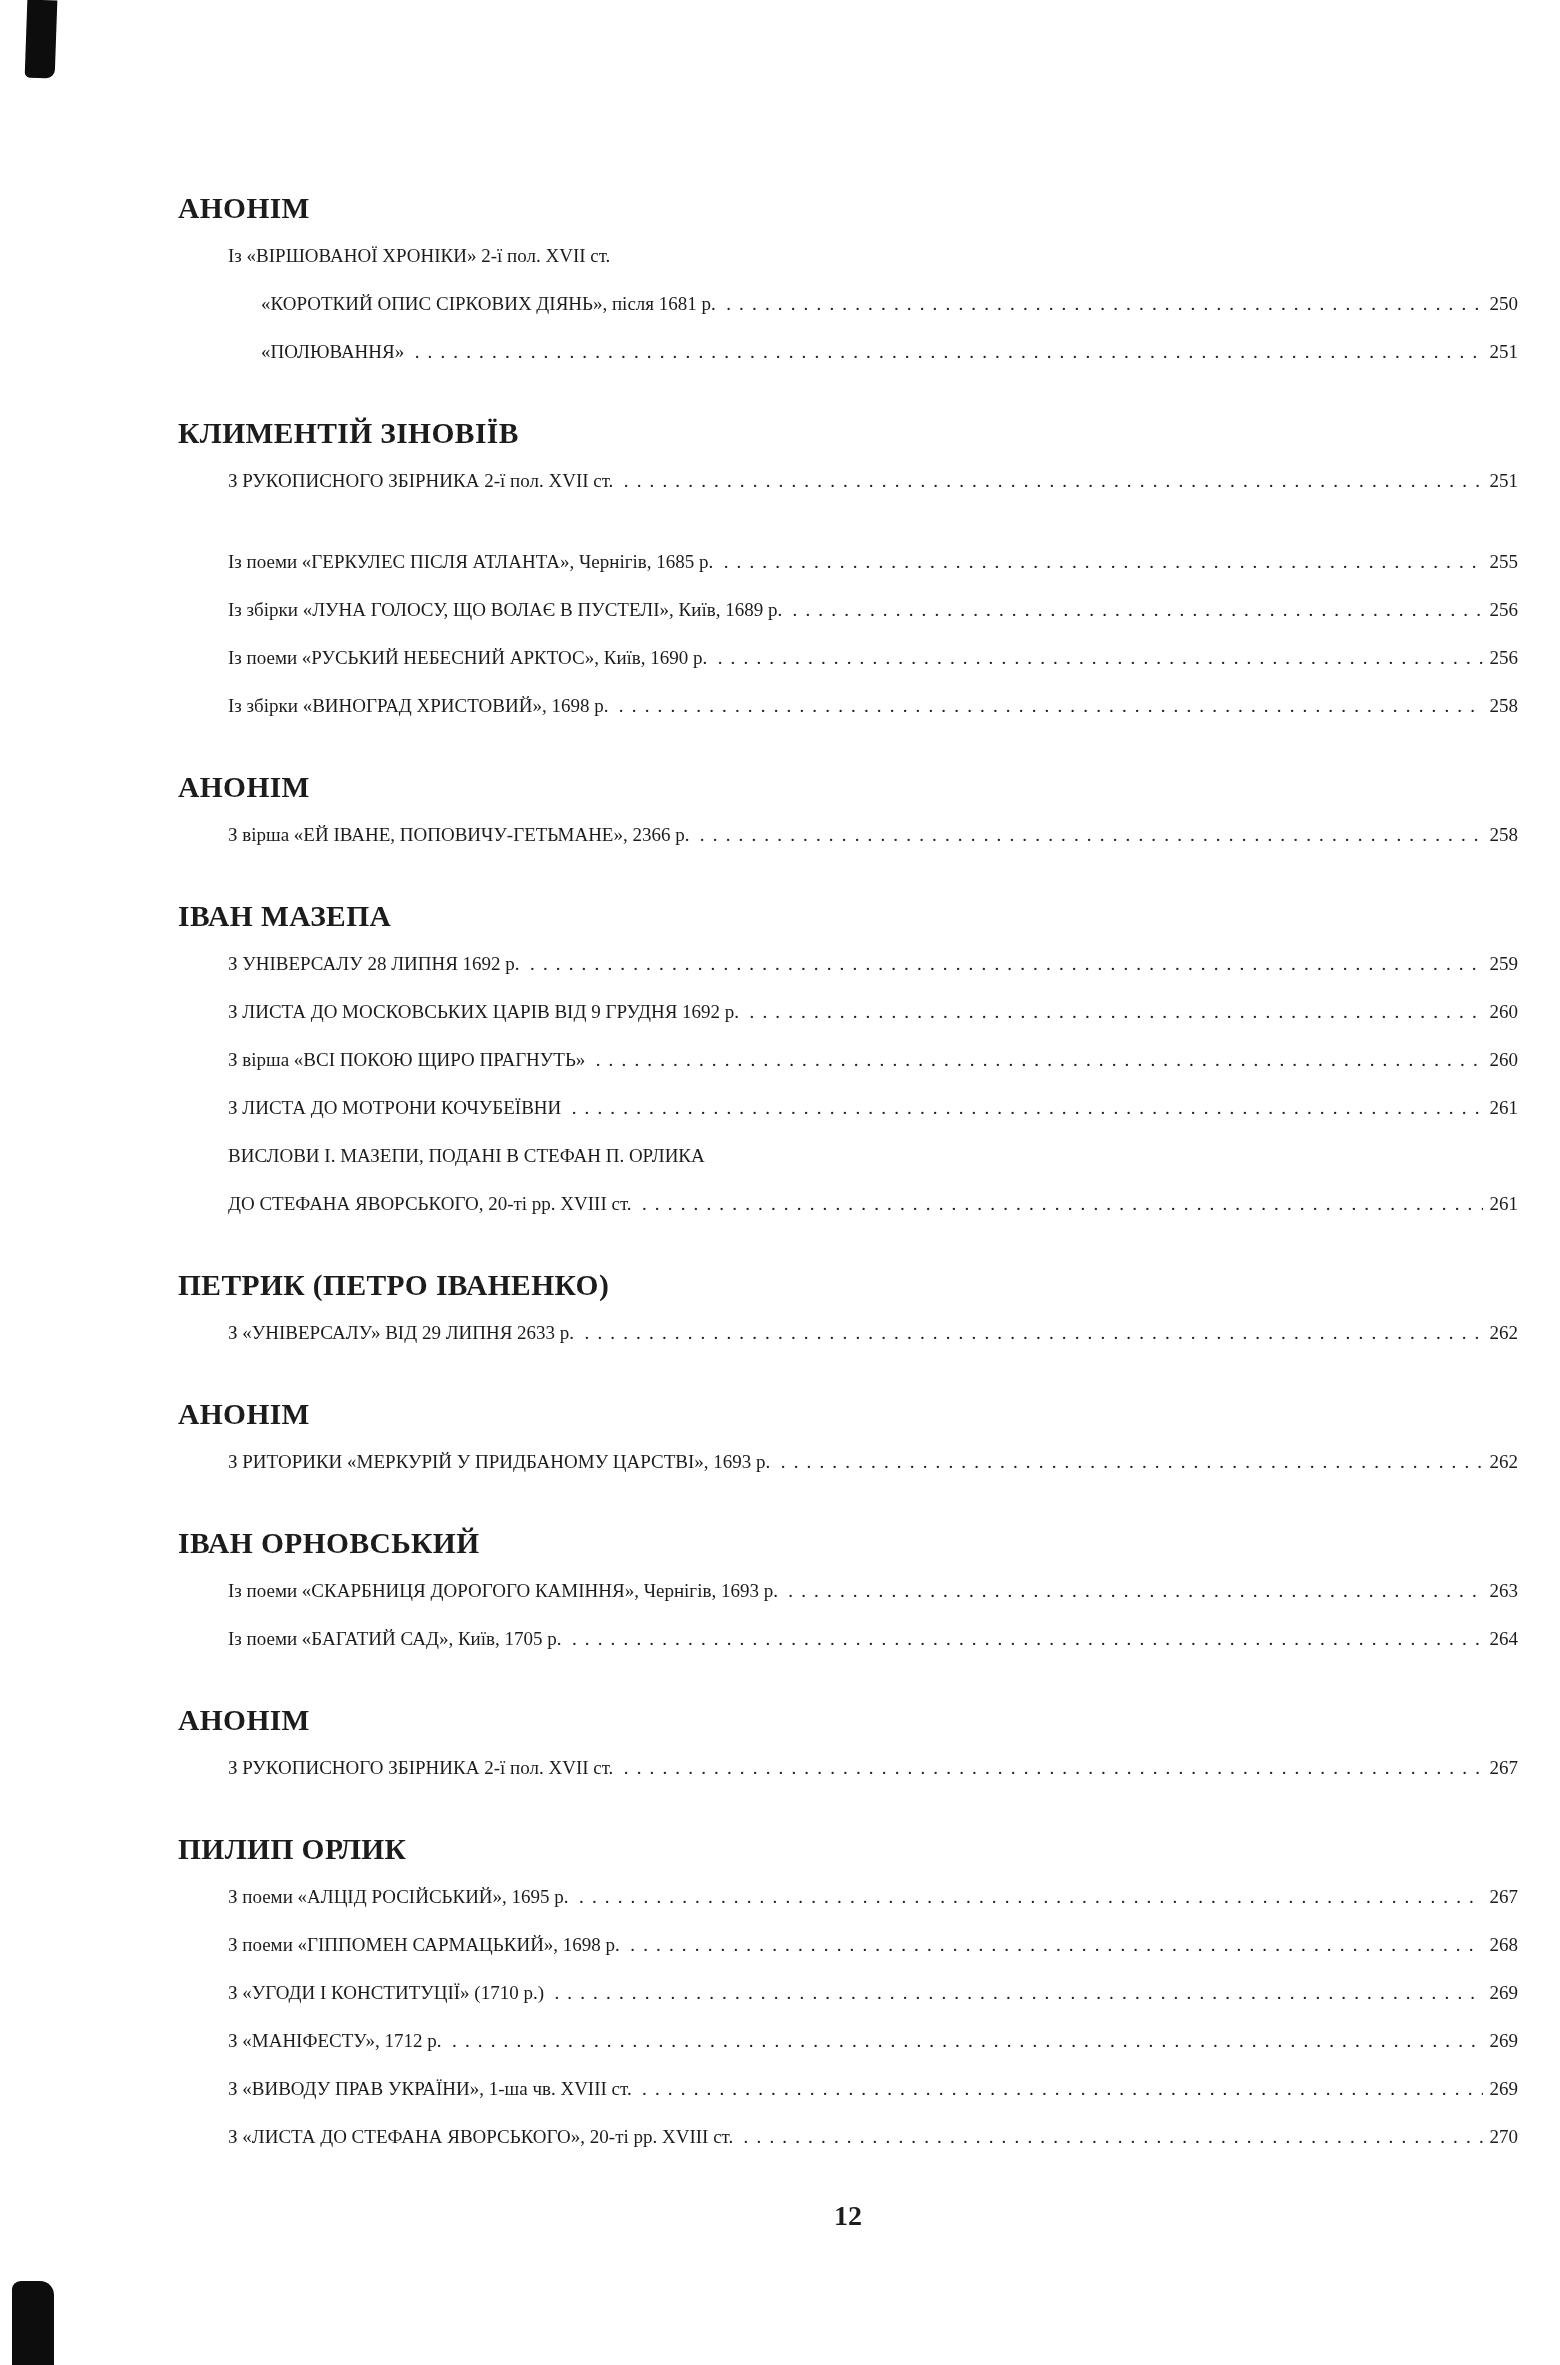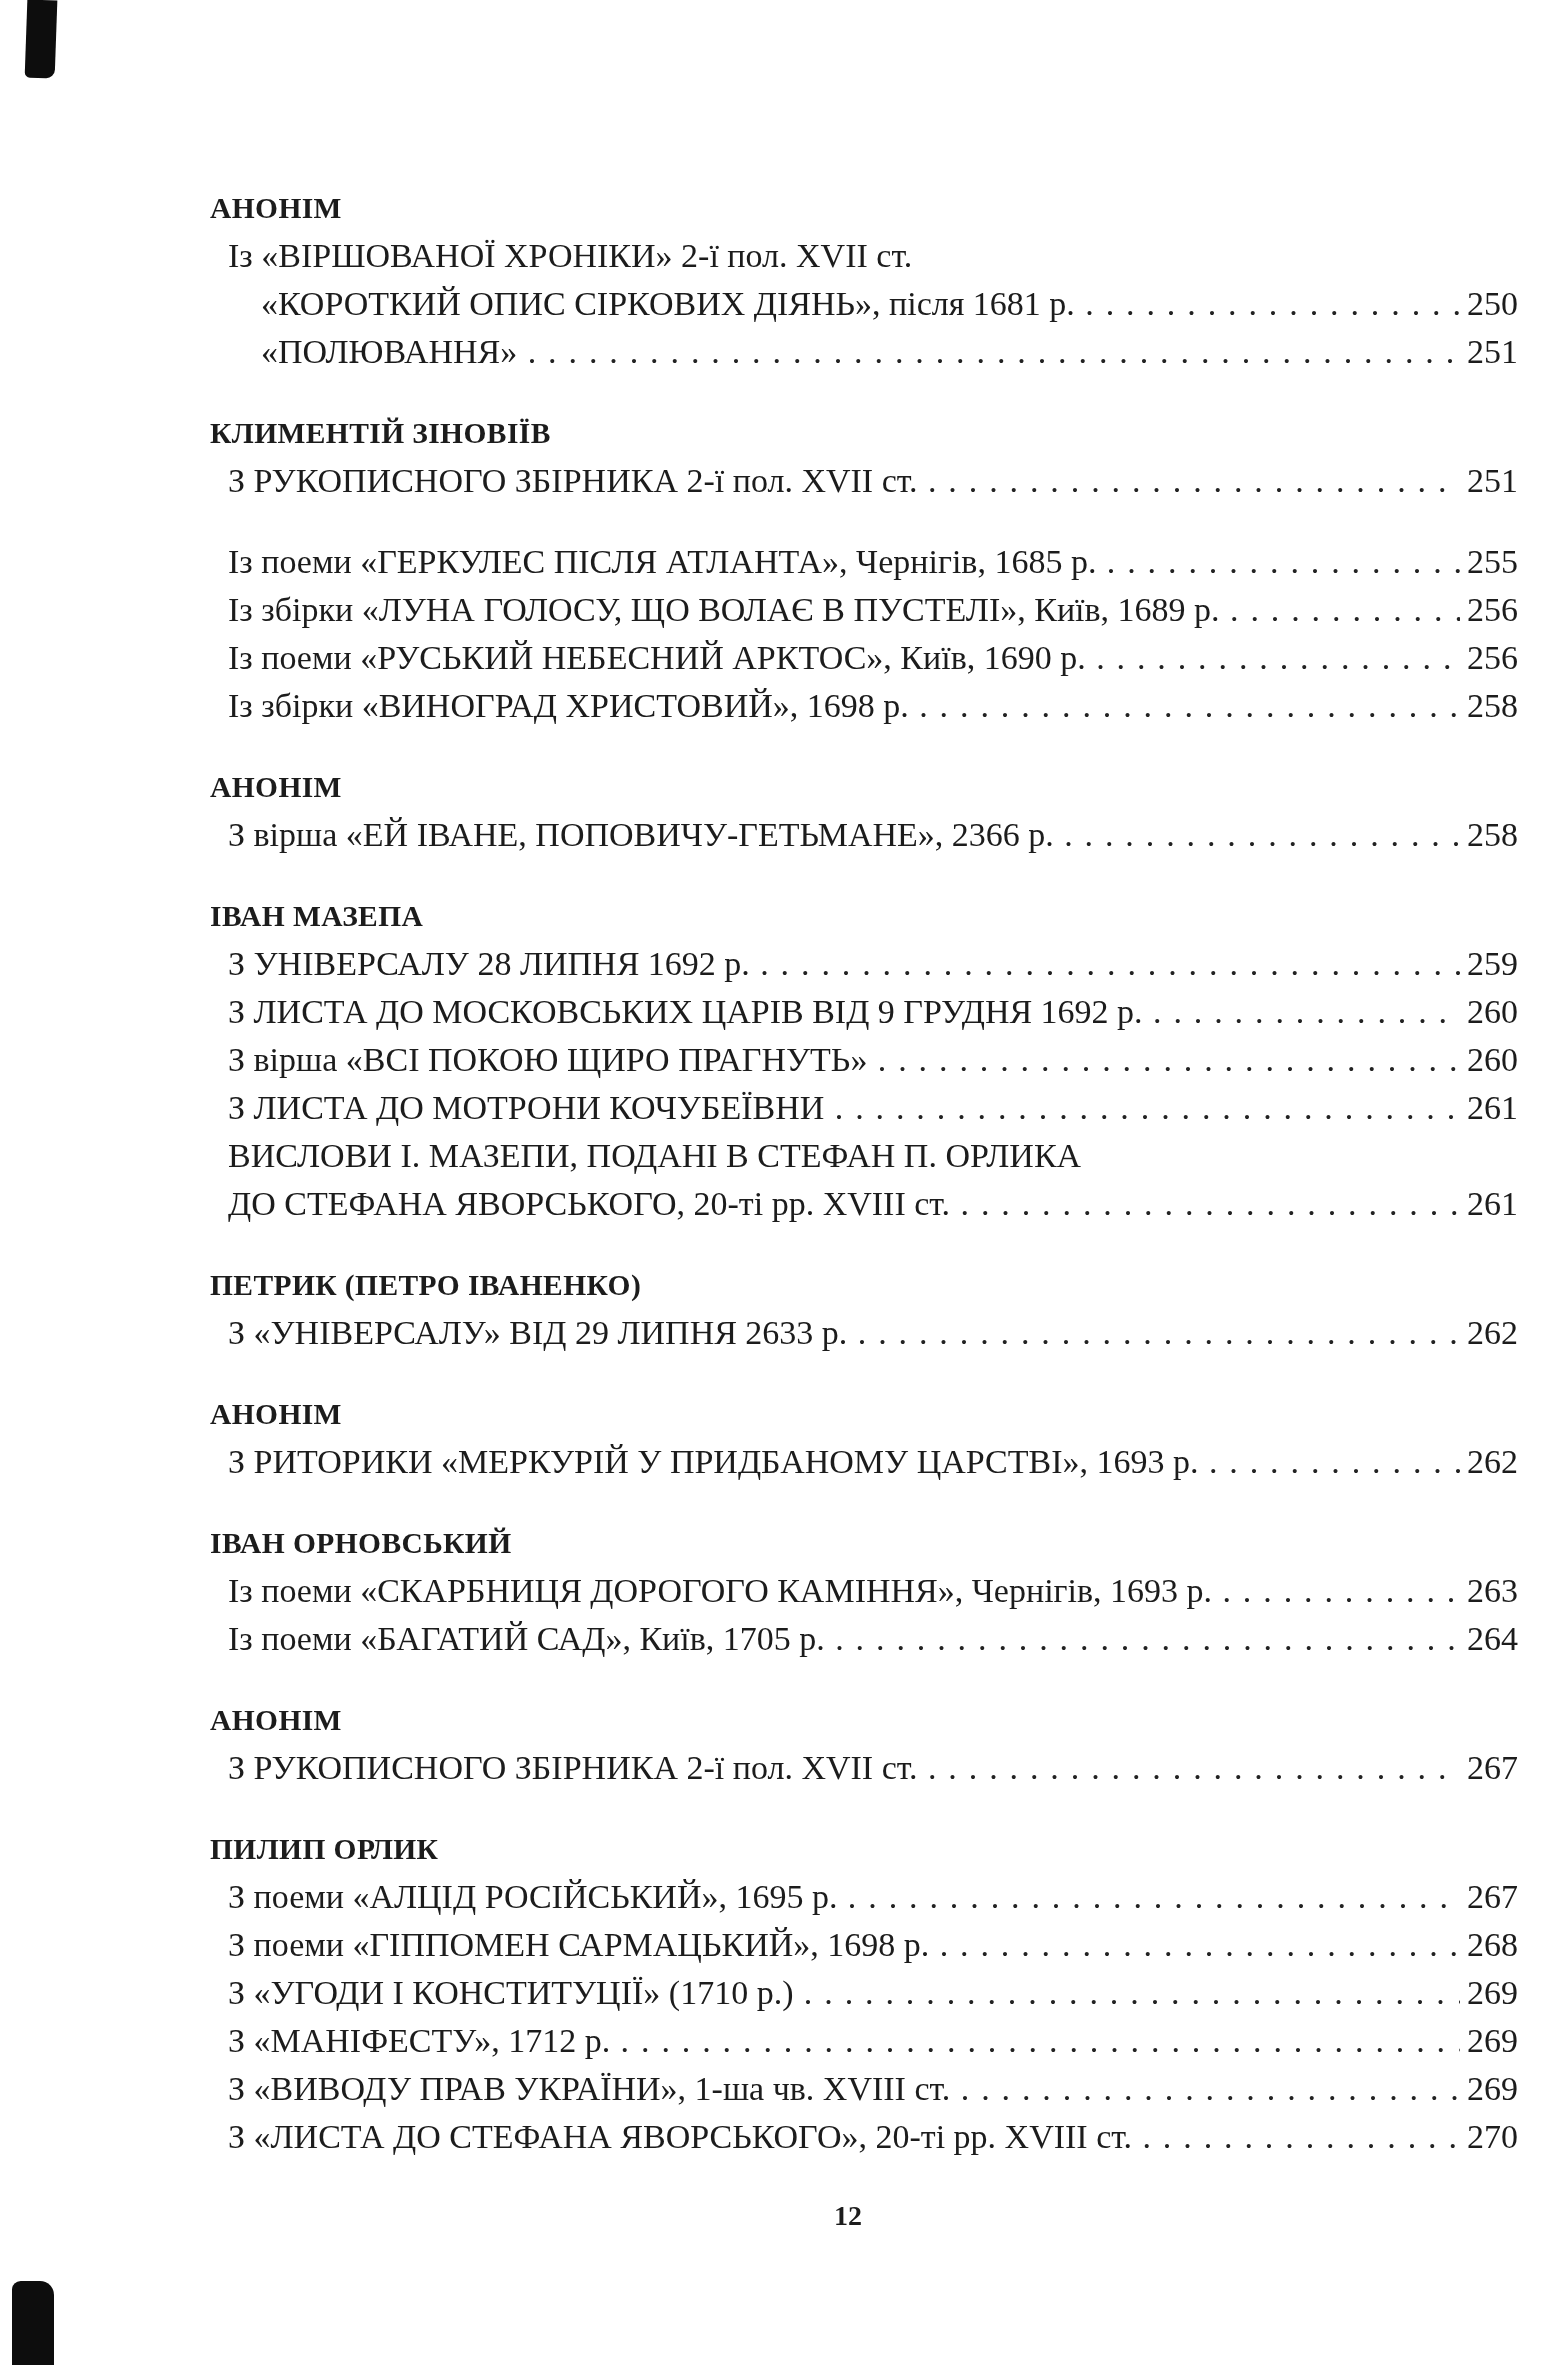--- a/index.html
+++ b/index.html
@@ -15,26 +15,25 @@
 
   .toc { position: absolute; left: 178px; top: 184px; width: 1340px; }
   .toc-section { margin-top: 33px; }
   .toc-section:first-child { margin-top: 0; }
 
   .author {
     font-size: 29.5px;
     font-weight: 700;
     line-height: 48px;
     letter-spacing: 0.4px;
-    margin-left: 32px;
   }
   .entry {
     display: flex;
     align-items: baseline;
-    font-size: 34px;
+    font-size: 19px;
     line-height: 48px;
   }
   .indent-1 { padding-left: 50px; }
   .indent-2 { padding-left: 83px; }
   .entry-text { white-space: nowrap; }
   .leader {
     flex: 1 1 auto;
     overflow: hidden;
     white-space: nowrap;
     margin: 0 7px 0 10.4px;

